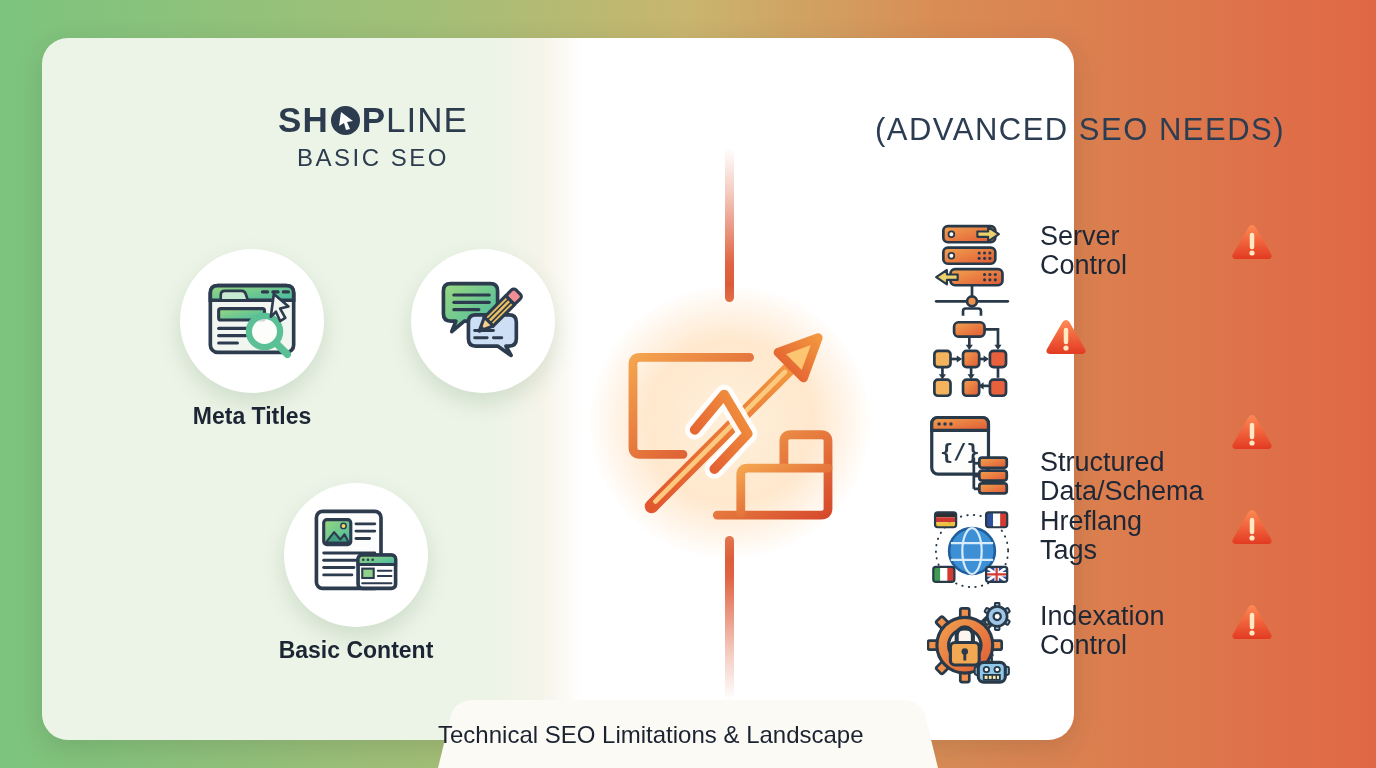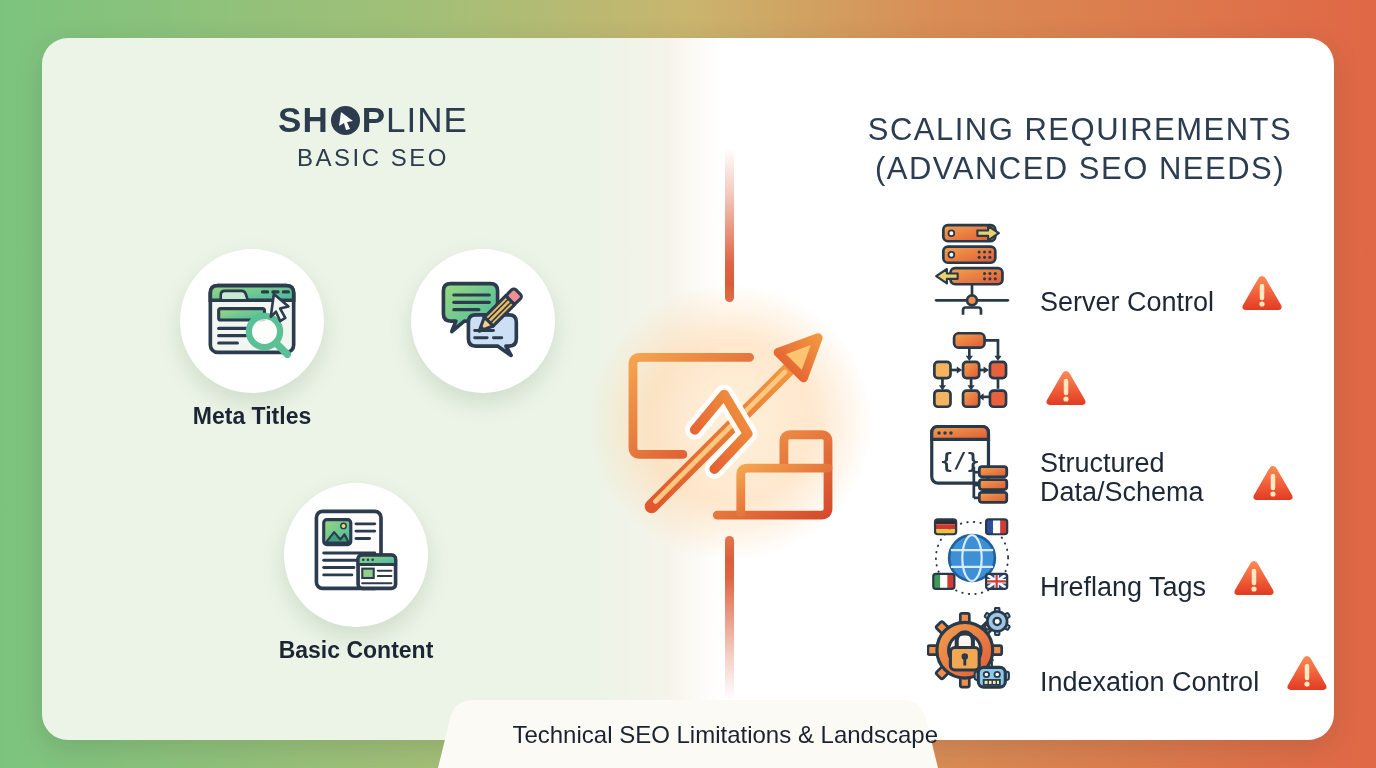--- a/index.html
+++ b/index.html
@@ -3,21 +3,21 @@
 <meta charset="utf-8">
 <style>
   * { margin:0; padding:0; box-sizing:border-box; }
   html,body { width:1376px; height:768px; overflow:hidden; }
   body {
     font-family:"Liberation Sans", sans-serif;
     background:linear-gradient(90deg,#7cc47e 0%,#a4bf77 32%,#c9b56e 50%,#d98d55 68%,#e06745 100%);
     position:relative;
   }
   .card {
-    position:absolute; left:42px; top:38px; width:1292px; height:702px;
+    position:absolute; left:42px; top:38px; width:1032px; height:702px;
     border-radius:26px;
     background:linear-gradient(90deg,#ecf4e7 0%,#ecf4e7 43%,#f6f4ea 48.5%,#ffffff 52.5%,#ffffff 100%);
     box-shadow:0 8px 28px rgba(40,40,40,.15);
   }
   
   .left-title { position:absolute; left:131px; top:62px; width:400px; text-align:center; color:#2c3b4e; }
   .logo-line { font-size:35px; letter-spacing:1px; white-space:nowrap; }
   .logo-bold { font-weight:700; }
   .logo-light { font-weight:400; }
   .logo-o { display:inline-block; width:31px; height:31px; vertical-align:-4px; margin:0 1px; }
@@ -35,48 +35,47 @@
   .divider-seg { position:absolute; left:683px; width:9px; border-radius:5px; }
   .div-top { top:110px; height:154px;
     background:linear-gradient(to bottom, rgba(224,100,67,0) 0%, rgba(224,100,67,.35) 30%, #e06443 75%, #d8552f 100%); }
   .div-bottom { top:498px; height:164px;
     background:linear-gradient(to bottom, #d8552f 0%, #e06443 25%, rgba(224,100,67,.35) 70%, rgba(224,100,67,0) 100%); }
   .center-glow { position:absolute; left:548px; top:248px; width:280px; height:272px; border-radius:50%;
     background:radial-gradient(ellipse at center, rgba(255,240,218,.98) 0%, rgba(255,216,172,.6) 42%, rgba(255,222,195,0) 72%); }
   .center-icon { position:absolute; left:580px; top:286px; }
   
   .right-list { position:absolute; left:884px; top:184px; }
-  .req-row { display:flex; align-items:flex-end; height:95px; gap:22px; }
+  .req-row { display:flex; align-items:flex-start; height:95px; gap:22px; }
   .req-icon-box { width:92px; min-width:92px; display:flex; align-items:center; justify-content:center; }
   .req-label { font-size:27px; font-weight:500; color:#1d2736; line-height:29px; max-width:230px; }
   .req-row.wrap2 .req-label { max-width:185px;margin-top:36px; }
   .warn { margin-left:4px; flex:none; }
   
   .footer-banner { position:absolute; left:438px; top:700px; width:500px; height:68px; }
   .footer-banner svg { position:absolute; left:0; top:0; }
-  .footer-label { position:absolute; left:0; top:21px; width:100%; text-align:right;
+  .footer-label { position:absolute; left:0; top:21px; width:100%; text-align:left;
     font-size:24px; font-weight:500; color:#1b2330; }
 </style>
 </head>
 <body>
 
 <div class="card">
 
   <div class="left-title">
     <div class="logo-line">
       <span class="logo-bold">SH</span><span class="logo-o"><svg width="31" height="31" viewBox="0 0 31 31">
             <circle cx="15.5" cy="15.5" r="14.5" fill="#2c3b4e"></circle>
             <path d="M11,7 L23,16 L17,17 L20,24 L16,25 L14,18 L9,21 Z" fill="#ffffff"></path>
           </svg></span><span class="logo-bold">P</span><span class="logo-light">LINE</span>
     </div>
     <div class="left-subtitle">BASIC SEO</div>
   </div>
 
   <div class="right-title">
-    <div>SCALING REQUIREMENTS</div>
     <div>(ADVANCED SEO NEEDS)</div>
   </div>
 
   <div class="feature f1">
     <div class="circle">
       <span>
         <svg width="100" height="100" viewBox="0 0 96 96">
           <defs>
               <linearGradient id="gg1" x1="0" y1="0" x2="1" y2="1">
             <stop offset="0" stop-color="#9bd87f"></stop>

